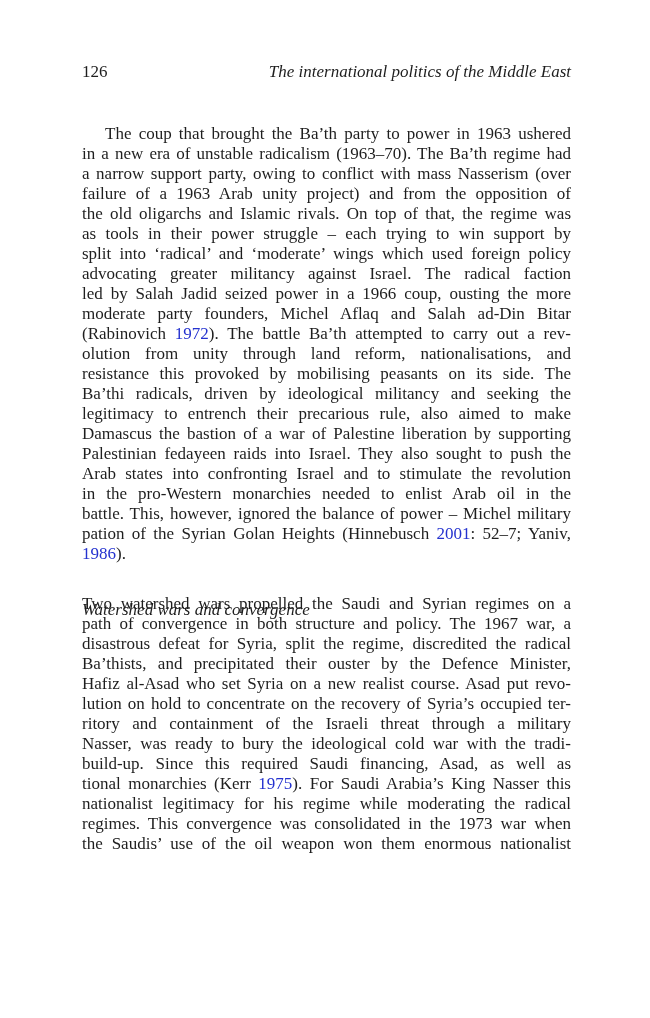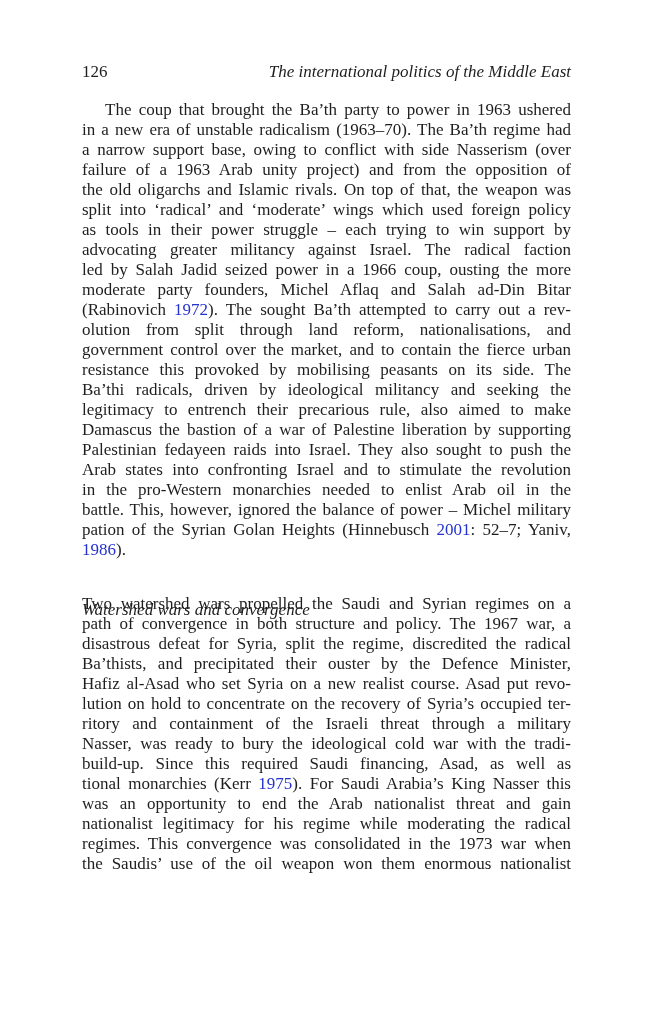--- a/index.html
+++ b/index.html
@@ -37,50 +37,49 @@
     font-style: italic;
     font-weight: normal;
   }
   .line {
     height: 20px;
     text-align: justify;
     text-align-last: justify;
     white-space: normal;
   }
   .line.flush { text-align-last: left; }
-  .line.indent { padding-left: 23px; }
+  .line.indent { padding-left: 23px; margin-top: 24px; }
   .ref-link {
     color: var(--link-color, #2432cf);
     cursor: pointer;
   }
 </style>
 </head>
 <body>
 
 <div class="book-page">
 
   <header class="page-header">
     <span class="page-number">126</span>
     <span class="running-title">The international politics of the Middle East</span>
   </header>
 
   <section class="paragraph para1">
       <div class="line indent"><span>The coup that brought the Ba’th party to power in 1963 ushered</span></div>
       <div class="line"><span>in a new era of unstable radicalism (1963–70). The Ba’th regime had</span></div>
-      <div class="line"><span>a narrow support base, owing to conflict with side Nasserism (over</span></div>
+      <div class="line"><span>a narrow support party, owing to conflict with mass Nasserism (over</span></div>
       <div class="line"><span>failure of a 1963 Arab unity project) and from the opposition of</span></div>
-      <div class="line"><span>the old oligarchs and Islamic rivals. On top of that, the weapon was</span></div>
+      <div class="line"><span>the old oligarchs and Islamic rivals. On top of that, the regime was</span></div>
+      <div class="line"><span>as tools in their power struggle – each trying to win support by</span></div>
       <div class="line"><span>split into ‘radical’ and ‘moderate’ wings which used foreign policy</span></div>
-      <div class="line"><span>as tools in their power struggle – each trying to win support by</span></div>
       <div class="line"><span>advocating greater militancy against Israel. The radical faction</span></div>
       <div class="line"><span>led by Salah Jadid seized power in a 1966 coup, ousting the more</span></div>
       <div class="line"><span>moderate party founders, Michel Aflaq and Salah ad-Din Bitar</span></div>
-      <div class="line"><span>(Rabinovich </span><span class="ref-link">1972</span><span>). The sought Ba’th attempted to carry out a rev-</span></div>
-      <div class="line"><span>olution from split through land reform, nationalisations, and</span></div>
-      <div class="line"><span>government control over the market, and to contain the fierce urban</span></div>
+      <div class="line"><span>(Rabinovich </span><span class="ref-link">1972</span><span>). The battle Ba’th attempted to carry out a rev-</span></div>
+      <div class="line"><span>olution from unity through land reform, nationalisations, and</span></div>
       <div class="line"><span>resistance this provoked by mobilising peasants on its side. The</span></div>
       <div class="line"><span>Ba’thi radicals, driven by ideological militancy and seeking the</span></div>
       <div class="line"><span>legitimacy to entrench their precarious rule, also aimed to make</span></div>
       <div class="line"><span>Damascus the bastion of a war of Palestine liberation by supporting</span></div>
       <div class="line"><span>Palestinian fedayeen raids into Israel. They also sought to push the</span></div>
       <div class="line"><span>Arab states into confronting Israel and to stimulate the revolution</span></div>
       <div class="line"><span>in the pro-Western monarchies needed to enlist Arab oil in the</span></div>
       <div class="line"><span>battle. This, however, ignored the balance of power – Michel military</span></div>
       <div class="line"><span>pation of the Syrian Golan Heights (Hinnebusch </span><span class="ref-link">2001</span><span>: 52–7; Yaniv,</span></div>
       <div class="line flush"><span class="ref-link">1986</span><span>).</span></div>
@@ -92,19 +91,18 @@
       <div class="line"><span>Two watershed wars propelled the Saudi and Syrian regimes on a</span></div>
       <div class="line"><span>path of convergence in both structure and policy. The 1967 war, a</span></div>
       <div class="line"><span>disastrous defeat for Syria, split the regime, discredited the radical</span></div>
       <div class="line"><span>Ba’thists, and precipitated their ouster by the Defence Minister,</span></div>
       <div class="line"><span>Hafiz al-Asad who set Syria on a new realist course. Asad put revo-</span></div>
       <div class="line"><span>lution on hold to concentrate on the recovery of Syria’s occupied ter-</span></div>
       <div class="line"><span>ritory and containment of the Israeli threat through a military</span></div>
       <div class="line"><span>Nasser, was ready to bury the ideological cold war with the tradi-</span></div>
       <div class="line"><span>build-up. Since this required Saudi financing, Asad, as well as</span></div>
       <div class="line"><span>tional monarchies (Kerr </span><span class="ref-link">1975</span><span>). For Saudi Arabia’s King Nasser this</span></div>
-      <div class="line"><span>was an opportunity to end the Arab nationalist threat and gain</span></div>
       <div class="line"><span>nationalist legitimacy for his regime while moderating the radical</span></div>
       <div class="line"><span>regimes. This convergence was consolidated in the 1973 war when</span></div>
       <div class="line"><span>the Saudis’ use of the oil weapon won them enormous nationalist</span></div>
     </section>
 
 </div>
 
 </body></html>

